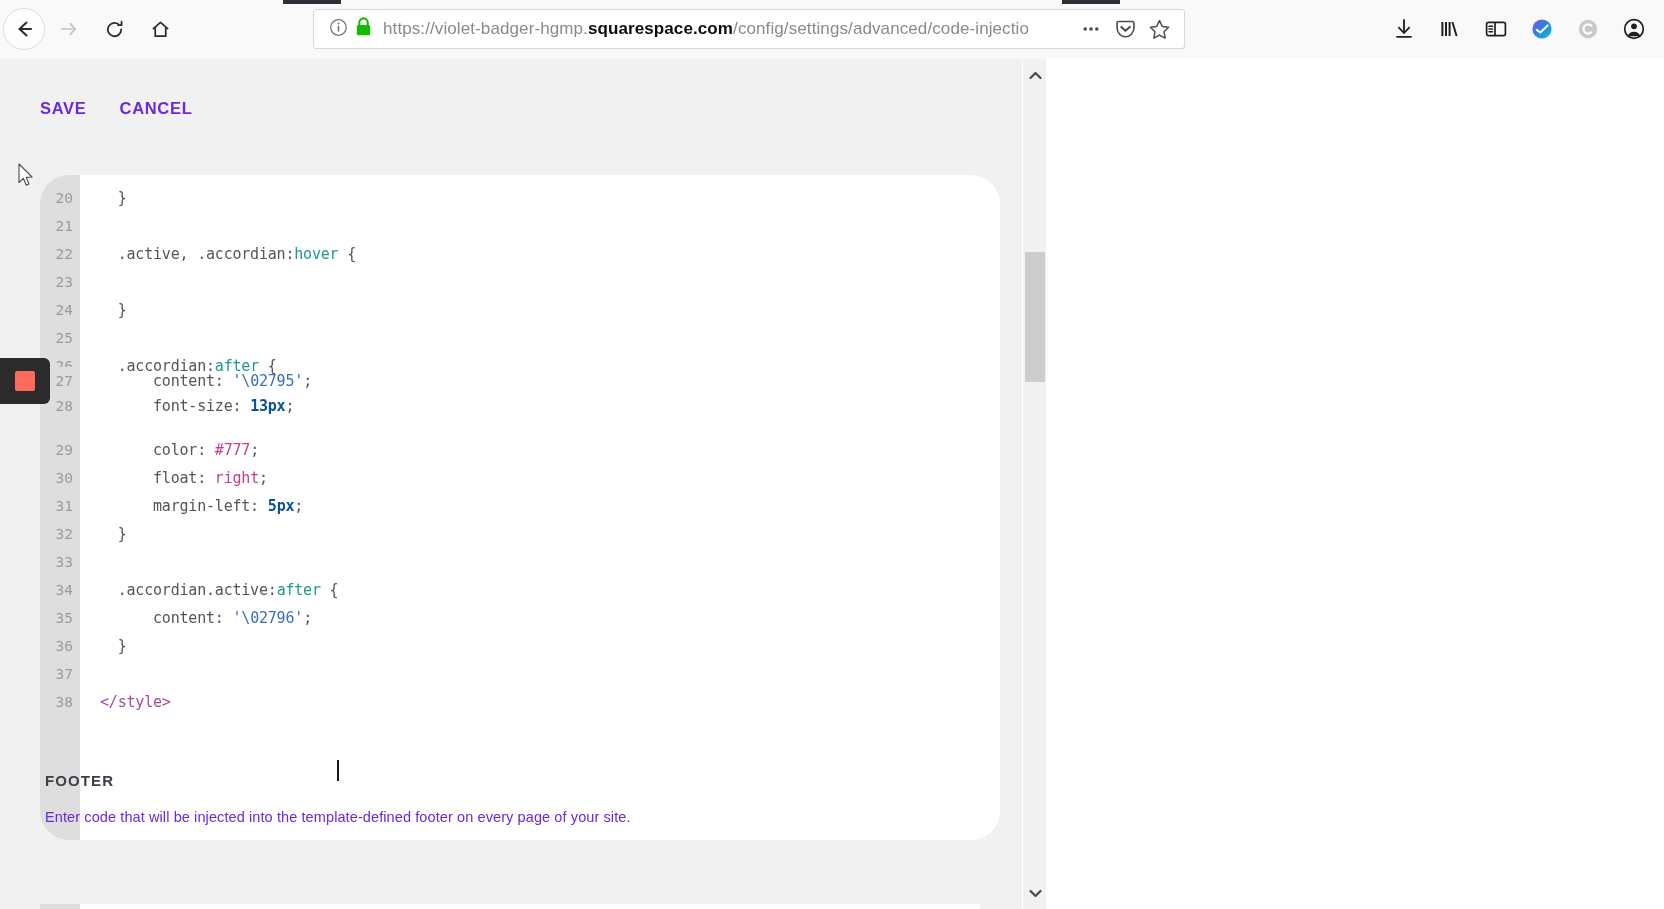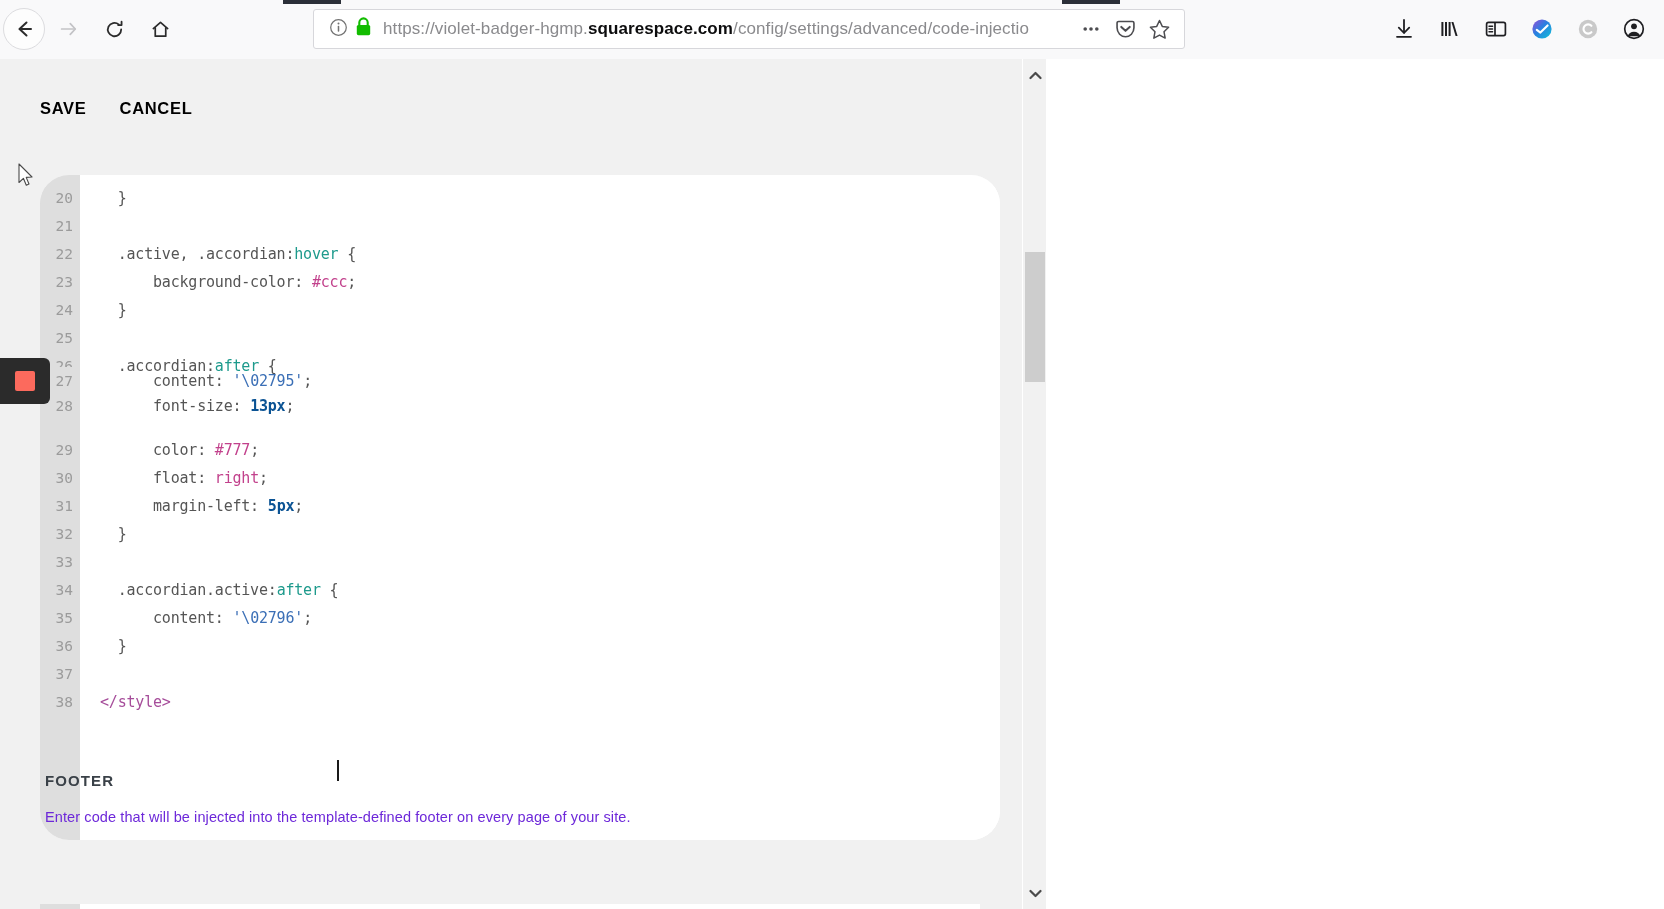--- a/index.html
+++ b/index.html
@@ -115,21 +115,21 @@
     position: absolute;
     left: 40px; top: 40px;
     display: flex;
     align-items: center;
     gap: 33px;
   }
   .action-link {
     font-size: 16.5px;
     font-weight: bold;
     letter-spacing: .7px;
-    color: #000000;
+    color: #6d28d9;
   }
 
   
   #mouse-cursor {
     position: absolute;
     left: 18px; top: 104px;
     width: 18px; height: 26px;
     pointer-events: none;
   }
 
@@ -444,21 +444,20 @@
         <div class="code-line" style="top: 37px;">
           <span class="line-no">21</span>
           <span class="line-code"><span class="tok-punct"></span></span>
         </div>
         <div class="code-line" style="top: 65px;">
           <span class="line-no">22</span>
           <span class="line-code"><span class="tok-sel">  .active, .accordian:</span><span class="tok-pseudo">hover</span><span class="tok-punct"> {</span></span>
         </div>
         <div class="code-line" style="top: 93px;">
           <span class="line-no">23</span>
-          <span class="line-code"><span class="tok-prop">      background-color: </span><span class="tok-val">#ccc</span><span class="tok-punct">;</span></span>
         </div>
         <div class="code-line" style="top: 121px;">
           <span class="line-no">24</span>
           <span class="line-code"><span class="tok-punct">  }</span></span>
         </div>
         <div class="code-line" style="top: 149px;">
           <span class="line-no">25</span>
           <span class="line-code"><span class="tok-punct"></span></span>
         </div>
         <div class="code-line" style="top: 177px;">

